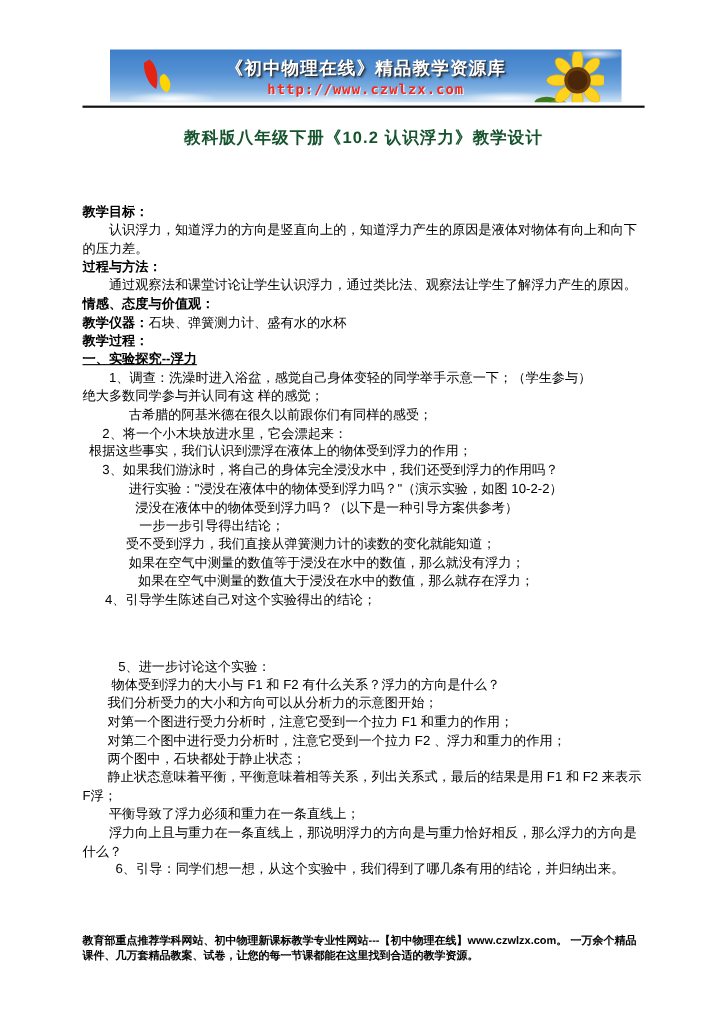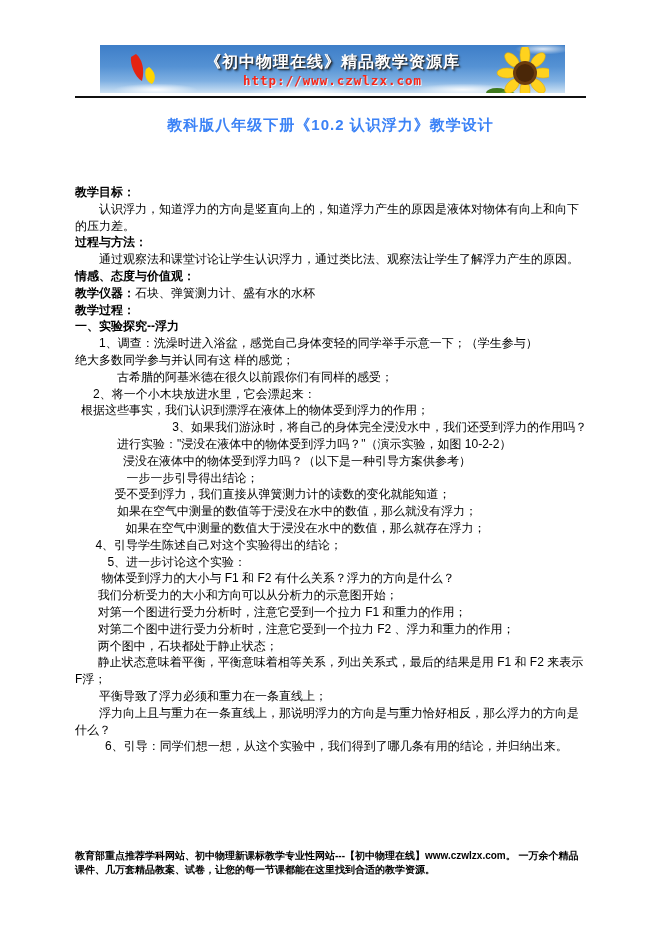--- a/index.html
+++ b/index.html
@@ -83,44 +83,44 @@
         <ellipse cx="27" cy="39" rx="5" ry="9" transform="rotate(45 27 39)"></ellipse>
         <ellipse cx="53" cy="39" rx="5" ry="9" transform="rotate(-45 53 39)"></ellipse>
       </g>
       <circle cx="40" cy="26" r="12" fill="#6b3c0e"></circle>
       <circle cx="40" cy="26" r="9" fill="#4a2708"></circle>
     </svg>
   </div>
 
   <div class="header-rule"></div>
 
-  <div class="doc-title" style="color: #3b82f6;">教科版八年级下册《10.2 认识浮力》教学设计</div>
+  <div class="doc-title" style="color: #14532d;">教科版八年级下册《10.2 认识浮力》教学设计</div>
 
   <div class="doc-body">
       <div class="para bold" style="text-indent: 0em;">教学目标：</div>
       <div class="para" style="text-indent: 2em;">认识浮力，知道浮力的方向是竖直向上的，知道浮力产生的原因是液体对物体有向上和向下的压力差。</div>
       <div class="para bold" style="text-indent: 0em;">过程与方法：</div>
       <div class="para" style="text-indent: 2em;">通过观察法和课堂讨论让学生认识浮力，通过类比法、观察法让学生了解浮力产生的原因。</div>
       <div class="para bold" style="text-indent: 0em;">情感、态度与价值观：</div>
       <div class="para" style="text-indent: 0em;"><b>教学仪器：</b>石块、弹簧测力计、盛有水的水杯</div>
       <div class="para bold" style="text-indent: 0em;">教学过程：</div>
-      <div class="para bold" style="text-indent: 0em;">一、实验探究--浮力</div>
+      <div class="para bold" style="text-indent: 0em; text-decoration: underline;">一、实验探究--浮力</div>
       <div class="para" style="text-indent: 2em;">1、调查：洗澡时进入浴盆，感觉自己身体变轻的同学举手示意一下；（学生参与）　　　　绝大多数同学参与并认同有这 样的感觉；</div>
       <div class="para" style="text-indent: 3.5em;">古希腊的阿基米德在很久以前跟你们有同样的感受；</div>
       <div class="para" style="text-indent: 1.5em;">2、将一个小木块放进水里，它会漂起来：</div>
       <div class="para" style="text-indent: 0.5em;">根据这些事实，我们认识到漂浮在液体上的物体受到浮力的作用；</div>
-      <div class="para" style="text-indent: 1.5em; text-align: right;">3、如果我们游泳时，将自己的身体完全浸没水中，我们还受到浮力的作用吗？</div>
+      <div class="para" style="text-indent: 1.5em;">3、如果我们游泳时，将自己的身体完全浸没水中，我们还受到浮力的作用吗？</div>
       <div class="para" style="text-indent: 3.5em;">进行实验："浸没在液体中的物体受到浮力吗？"（演示实验，如图 10-2-2）</div>
       <div class="para" style="text-indent: 4em;">浸没在液体中的物体受到浮力吗？（以下是一种引导方案供参考）</div>
       <div class="para" style="text-indent: 4.3em;">一步一步引导得出结论；</div>
       <div class="para" style="text-indent: 3.3em;">受不受到浮力，我们直接从弹簧测力计的读数的变化就能知道；</div>
       <div class="para" style="text-indent: 3.5em;">如果在空气中测量的数值等于浸没在水中的数值，那么就没有浮力；</div>
       <div class="para" style="text-indent: 4.2em;">如果在空气中测量的数值大于浸没在水中的数值，那么就存在浮力；</div>
       <div class="para" style="text-indent: 1.7em;">4、引导学生陈述自己对这个实验得出的结论；</div>
-      <div class="para" style="text-indent: 2.7em;">5、进一步讨论这个实验：</div>
+      <div class="para" style="text-indent: 2.7em; margin-top: 44px;">5、进一步讨论这个实验：</div>
       <div class="para" style="text-indent: 2.2em;">物体受到浮力的大小与 F1 和 F2 有什么关系？浮力的方向是什么？</div>
       <div class="para" style="text-indent: 1.9em;">我们分析受力的大小和方向可以从分析力的示意图开始；</div>
       <div class="para" style="text-indent: 1.9em;">对第一个图进行受力分析时，注意它受到一个拉力 F1 和重力的作用；</div>
       <div class="para" style="text-indent: 1.9em;">对第二个图中进行受力分析时，注意它受到一个拉力 F2 、浮力和重力的作用；</div>
       <div class="para" style="text-indent: 1.9em;">两个图中，石块都处于静止状态；</div>
       <div class="para" style="text-indent: 1.9em;">静止状态意味着平衡，平衡意味着相等关系，列出关系式，最后的结果是用 F1 和 F2 来表示 F浮；</div>
       <div class="para" style="text-indent: 2em;">平衡导致了浮力必须和重力在一条直线上；</div>
       <div class="para" style="text-indent: 2em;">浮力向上且与重力在一条直线上，那说明浮力的方向是与重力恰好相反，那么浮力的方向是什么？</div>
       <div class="para" style="text-indent: 2.5em;">6、引导：同学们想一想，从这个实验中，我们得到了哪几条有用的结论，并归纳出来。</div>
     </div>

